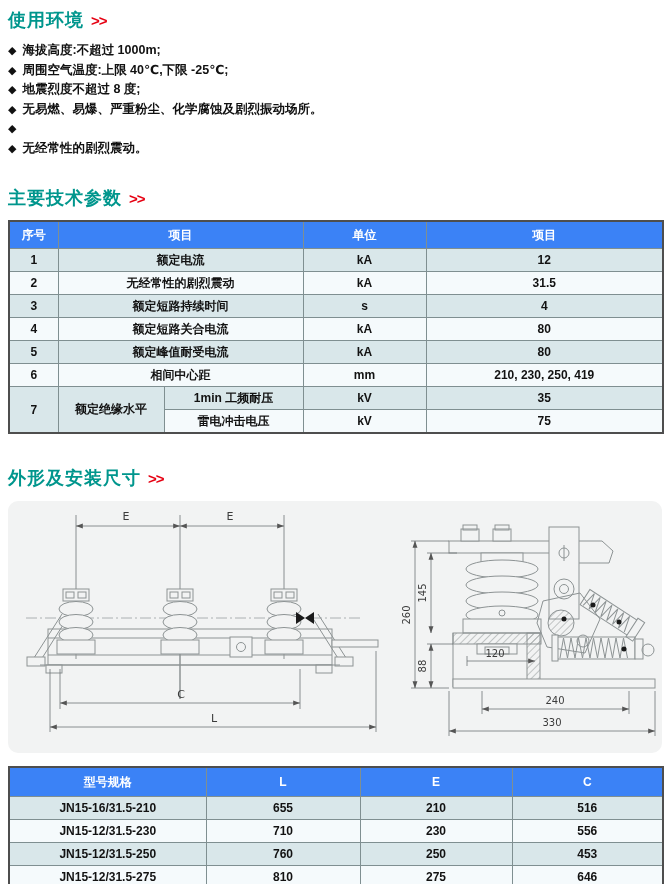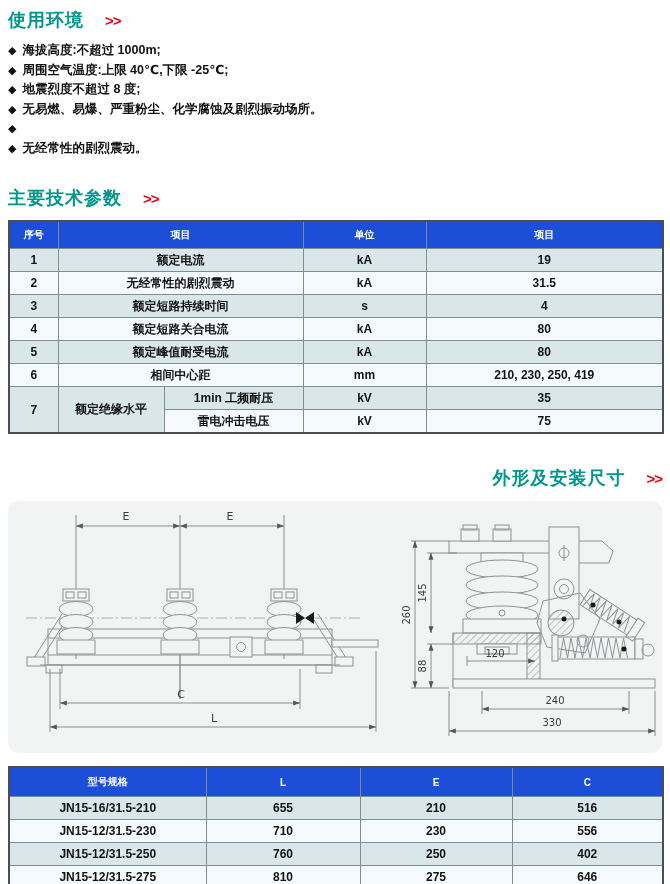--- a/index.html
+++ b/index.html
@@ -4,36 +4,36 @@
 <style>
   html,body{margin:0;padding:0;}
   body{
     width:670px;height:884px;background:#ffffff;
     font-family:"Liberation Sans","DejaVu Sans",sans-serif;
     color:#1a1a1a;overflow:hidden;
   }
   .page{padding:0 8px;box-sizing:border-box;}
 
   
-  .sec-title{display:flex;align-items:center;gap:21px;font-weight:bold;height:24px;}
+  .sec-title{display:flex;align-items:center;gap:7px;font-weight:bold;height:24px;}
   .sec-title .zh{font-size:18px;color:#00968d;letter-spacing:1px;}
   .sec-title .mk{font-size:15px;color:#e60012;letter-spacing:-1px;font-weight:bold;padding-top:1px;}
   .t-usage{margin-top:8px;}
   .t-params{margin-top:28px;}
-  .t-outline{margin-top:32px;justify-content:flex-end;}
+  .t-outline{margin-top:32px;}
 
   
   .bullets{list-style:none;margin:9px 0 0 0;padding:0;}
   .bullets li{display:flex;gap:6px;font-size:12.5px;font-weight:600;line-height:19.5px;color:#111;}
   .bullets .diamond{font-size:11px;line-height:19.5px;color:#111;}
 
   
   table{border-collapse:collapse;width:654px;table-layout:fixed;margin-top:10px;border:2px solid #4e4e4e;}
   th,td{border:1px solid #7f8f91;text-align:center;font-weight:700;padding:0 3px;overflow:hidden;white-space:nowrap;}
-  thead th{background:#1d4ed8;color:#ffffff;font-size:10px;height:26px;font-weight:700;}
+  thead th{background:#3b82f6;color:#ffffff;font-size:12px;height:26px;font-weight:700;}
   td{font-size:12px;height:22px;color:#121212;}
   tr.shade td{background:#d9e7ea;}
   tr.light td{background:#f5fafc;}
   td.grp{background:#d9e7ea;}
   .models{margin-top:13px;}
   .models thead th{height:28px;}
   .models td{height:22px;}
 
   
   .panel{
@@ -100,21 +100,21 @@
         <th colspan="2">项目</th>
         <th>单位</th>
         <th>项目</th>
       </tr>
     </thead>
     <tbody>
       <tr class="shade">
         <td>1</td>
         <td colspan="2">额定电流</td>
         <td>kA</td>
-        <td>19</td>
+        <td>12</td>
       </tr>
       <tr class="light">
         <td>2</td>
         <td colspan="2">无经常性的剧烈震动</td>
         <td>kA</td>
         <td>31.5</td>
       </tr>
       <tr class="shade">
         <td>3</td>
         <td colspan="2">额定短路持续时间</td>
@@ -354,21 +354,21 @@
       <tr class="light">
         <td>JN15-12/31.5-230</td>
         <td>710</td>
         <td>230</td>
         <td>556</td>
       </tr>
       <tr class="shade">
         <td>JN15-12/31.5-250</td>
         <td>760</td>
         <td>250</td>
-        <td>402</td>
+        <td>453</td>
       </tr>
       <tr class="light">
         <td>JN15-12/31.5-275</td>
         <td>810</td>
         <td>275</td>
         <td>646</td>
       </tr>
     </tbody>
   </table>
 

